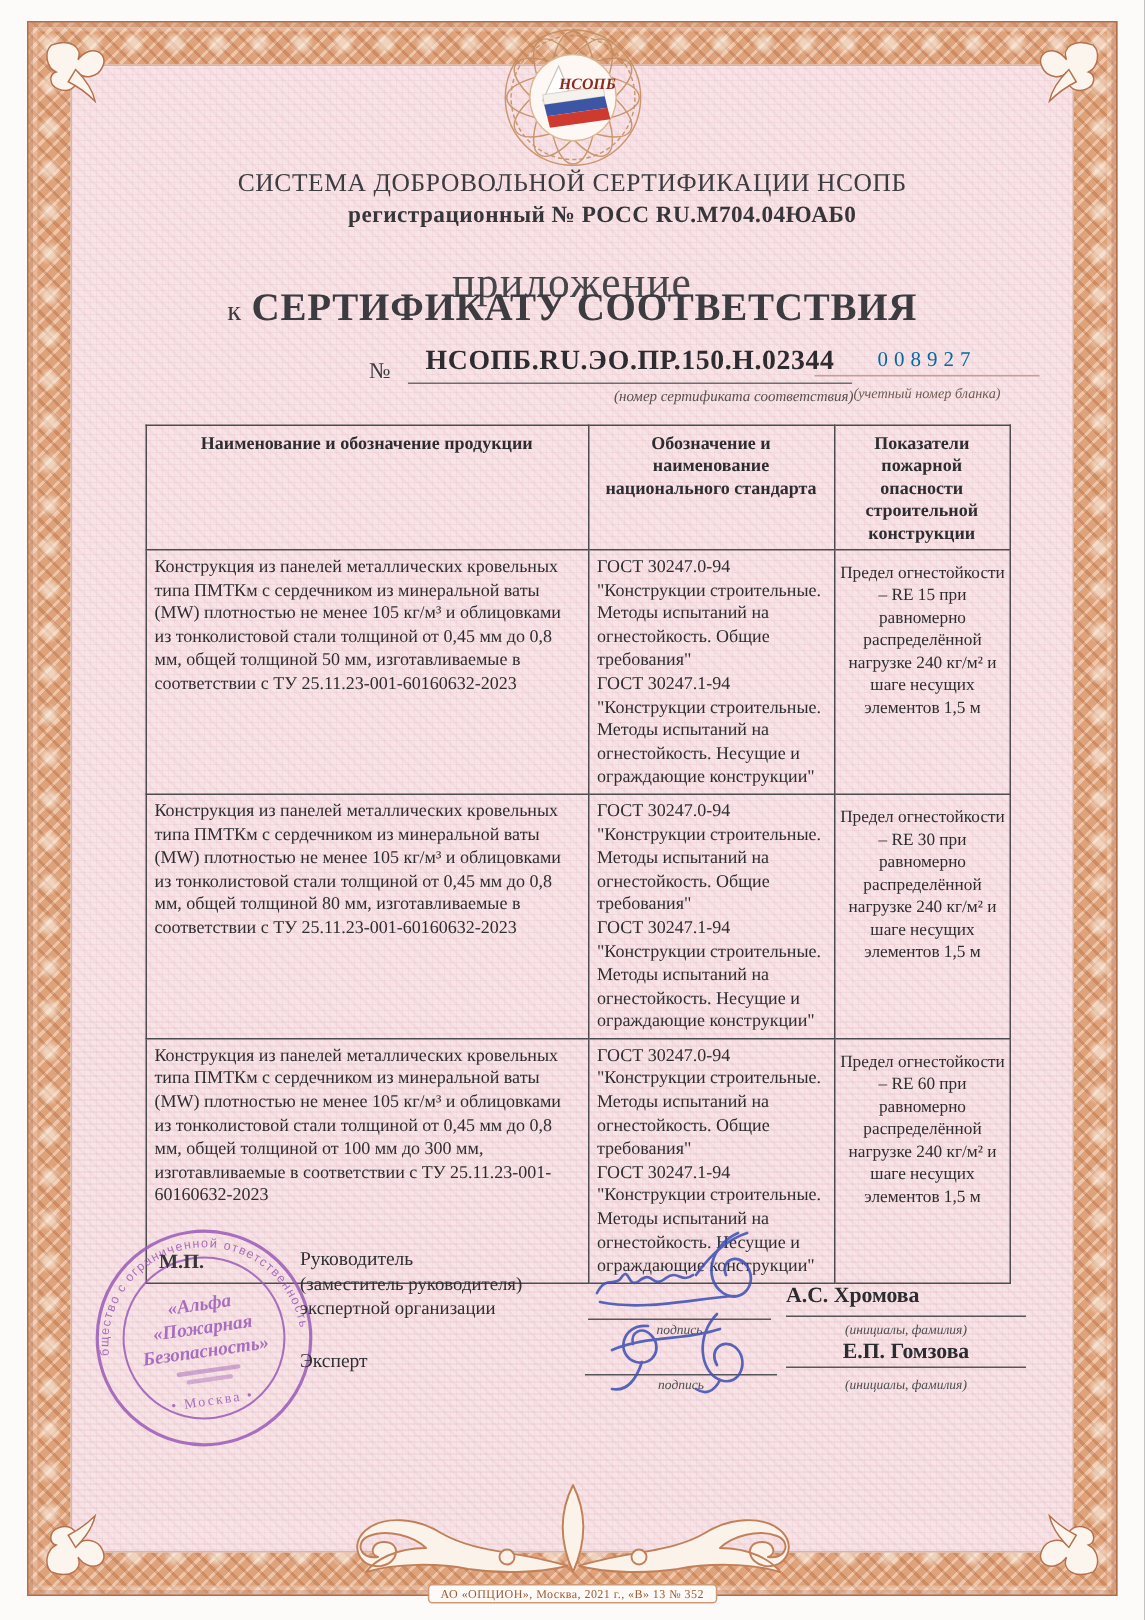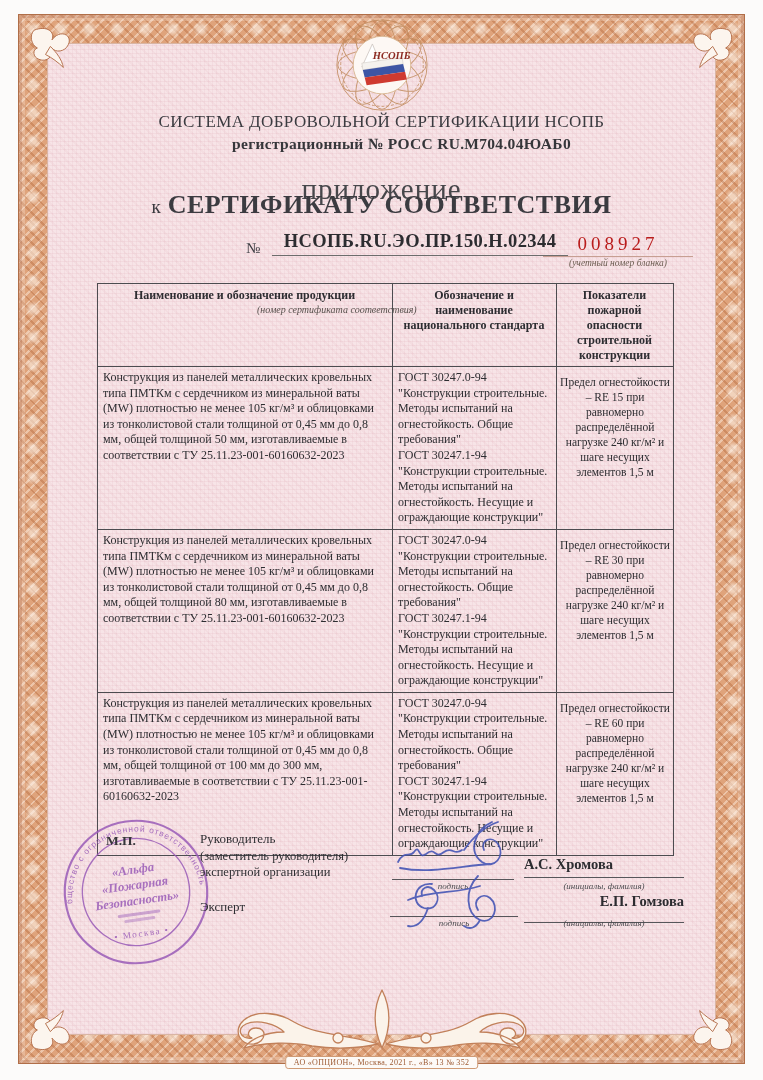--- a/index.html
+++ b/index.html
@@ -50,24 +50,24 @@
   .doc-subtitle { top:155px; left:0; width:100%; text-align:center;
     font-size:29px; letter-spacing:1px; color:#47474b;margin-top:18px; }
   .doc-title { top:190px; left:0; width:100%; text-align:center;
     font-size:26px; font-weight:bold; letter-spacing:.5px; color:#3b3b40; }
   .doc-title .prefix { font-size:19px; font-weight:normal; letter-spacing:0; }
 
   .num-sign { left:246px; top:240px; font-size:15px; color:#3b3b40; }
   .cert-number { left:272px; top:231px; width:296px; text-align:center;
     font-size:18.5px; font-weight:bold; letter-spacing:.4px;
     border-bottom:1px solid #6d6d6d; padding-bottom:3px; color:#2c2c30; }
-  .cert-number-caption { left:257px; top:259px; width:296px; text-align:left;
-    font-style:italic; font-size:10px; color:#564f4b;margin-top:45px; }
+  .cert-number-caption { left:273px; top:259px; width:296px; text-align:right;
+    font-style:italic; font-size:10px; color:#564f4b; }
   .blank-number { left:543px; top:233px; width:150px; text-align:center;
-    font-size:19px; letter-spacing:4px; color:#b91c1c;
+    font-size:14px; letter-spacing:4px; color:#0369a1;
     border-bottom:1px solid #c79f92; padding-bottom:1px; }
   .blank-number-caption { left:535px; top:258px; width:166px; text-align:center;
     font-style:italic; font-size:9.5px; color:#6b5c50; }
 
   table.cert-table { position:absolute; left:97px; top:283px; width:576px;
     border-collapse:collapse; table-layout:fixed; }
   .cert-table th, .cert-table td {
     border:1.6px solid #4c4c50; vertical-align:top;
     padding:3px 6px 3px 5px; font-size:12px; line-height:1.3; color:#2d2d31; }
   .cert-table th { text-align:center; font-weight:bold; padding-top:4px; line-height:1.25; }
@@ -93,23 +93,23 @@
   .sig-cap1 { left:392px; top:881px; width:122px; text-align:center;
     font-style:italic; font-size:9px; color:#4c4c50; }
   .sig-line2 { left:390px; top:916px; width:128px; }
   .sig-cap2 { left:390px; top:918px; width:128px; text-align:center;
     font-style:italic; font-size:9px; color:#4c4c50; }
   .name1 { left:524px; top:856px; width:160px; text-align:left;
     font-size:14.5px; font-weight:bold; color:#2c2c30;
     border-bottom:1.3px solid #56565a; padding-bottom:4px; }
   .name-cap1 { left:524px; top:881px; width:160px; text-align:center;
     font-style:italic; font-size:9px; color:#4c4c50; }
-  .name2 { left:524px; top:893px; width:160px; text-align:right;
+  .name2 { left:524px; top:893px; width:160px; text-align:center;
     font-size:14.5px; font-weight:bold; color:#2c2c30;
-    border-bottom:1.3px solid #56565a; padding-bottom:12px; }
+    border-bottom:1.3px solid #56565a; padding-bottom:1px; }
   .name-cap2 { left:524px; top:918px; width:160px; text-align:center;
     font-style:italic; font-size:9px; color:#4c4c50; }
 
   .fine-print { left:50%; top:1056px; transform:translateX(-50%);
     font-size:8px; letter-spacing:.3px; color:#9c5a33;
     background:#fdfaf7; border:1px solid #cf9b76; border-radius:3px;
     padding:1px 8px; white-space:nowrap; z-index:6; }
 </style>
 </head>
 <body>

